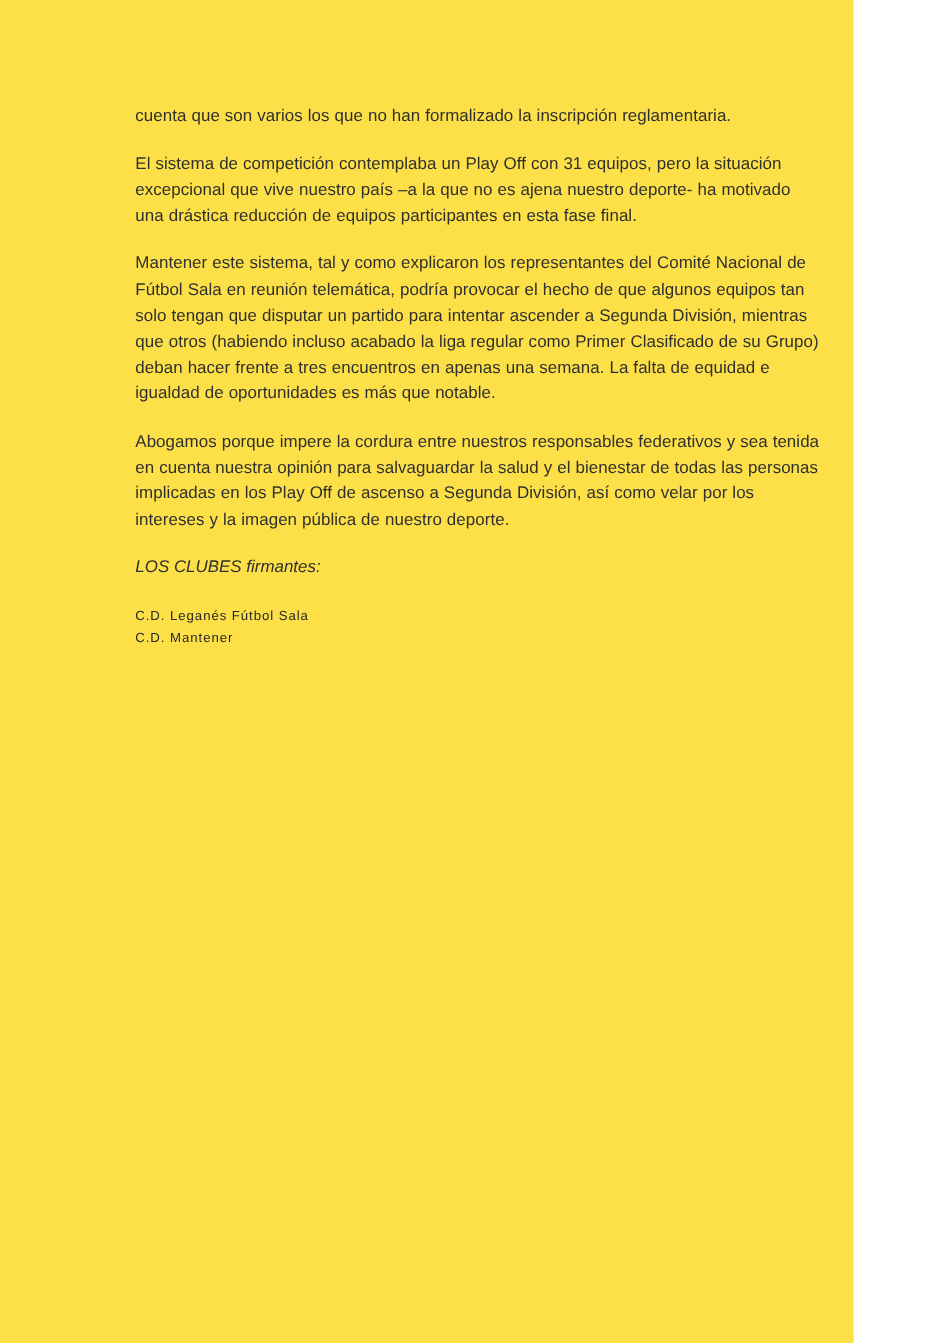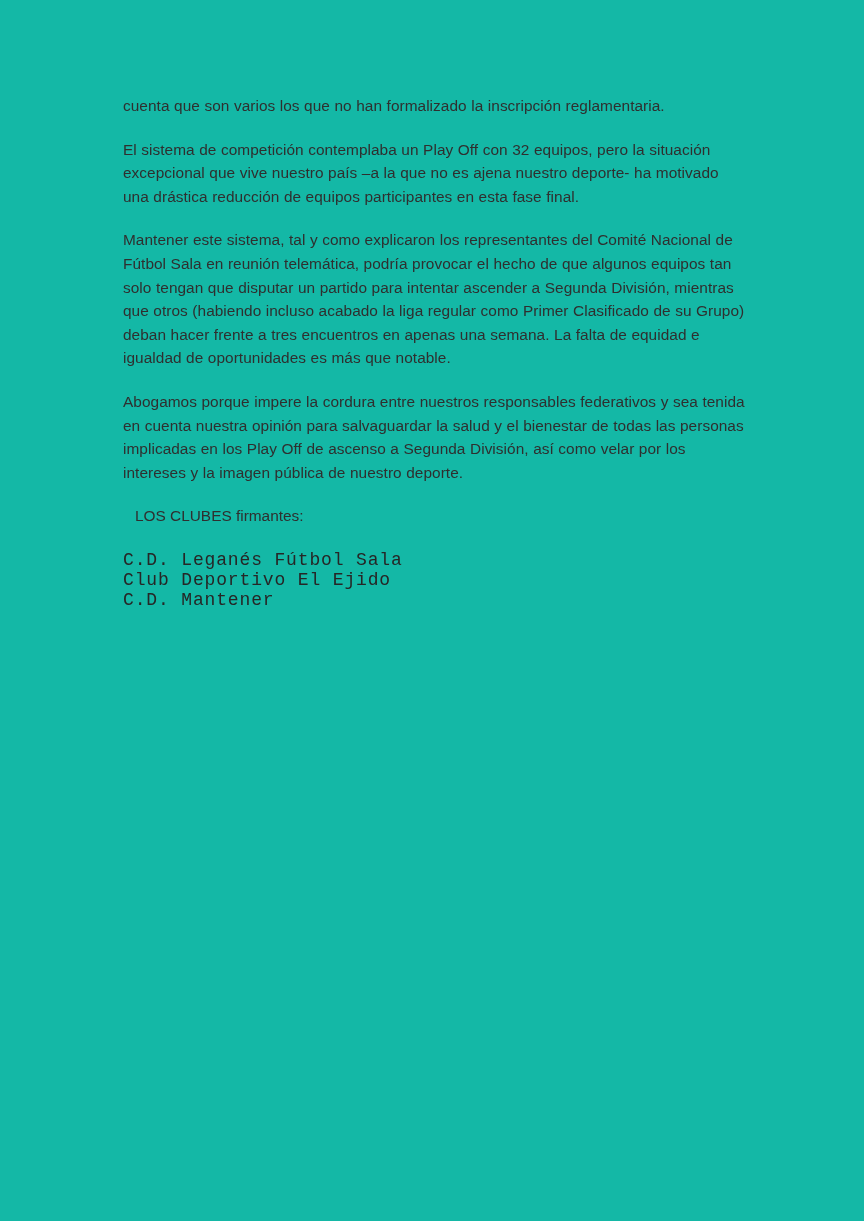--- a/index.html
+++ b/index.html
@@ -14,23 +14,23 @@
     position: relative;
     overflow: hidden;
     font-family: "Liberation Sans", sans-serif;
     -webkit-font-smoothing: antialiased;
   }
 
   .page {
     position: absolute;
     top: 0;
     left: 0;
-    width: 864px;
+    width: 776px;
     height: 1221px;
-    background: #14b8a6;
+    background: #fde047;
   }
 
   .doc-body {
     position: absolute;
     left: 123px;
     top: 94px;
     width: 622px;
   }
 
   .para {
@@ -47,54 +47,54 @@
   .para:last-of-type {
     margin-bottom: 0;
   }
 
   
   .para.wide {
     width: 622px;
   }
 
   .sign-intro {
-    margin: 0 0 22px 12px;
+    margin: 0 0 22px 0;
     font-size: 15.4px;
     line-height: 23.6px;
     color: #2f2f2f;
+    font-style: italic;
   }
 
   .signatures {
     margin: 0;
     padding: 0;
     list-style: none;
   }
 
   .signature-line {
-    font-family: Liberation Mono, monospace;
-    font-size: 18px;
+    font-family: Liberation Sans, sans-serif;
+    font-size: 12px;
     line-height: 20.2px;
     letter-spacing: 0.85px;
     color: #262626;
     white-space: pre;
   }
 </style>
 </head>
 <body style="background: rgb(255, 255, 255);">
 
 <div class="page">
   <div class="doc-body">
 
     <p class="para">cuenta que son varios los que no han formalizado la inscripción reglamentaria.</p>
-    <p class="para wide">El sistema de competición contemplaba un Play Off con 32 equipos, pero la situación excepcional que vive nuestro país –a la que no es ajena nuestro deporte- ha motivado una drástica reducción de equipos participantes en esta fase final.</p>
+    <p class="para wide">El sistema de competición contemplaba un Play Off con 31 equipos, pero la situación excepcional que vive nuestro país –a la que no es ajena nuestro deporte- ha motivado una drástica reducción de equipos participantes en esta fase final.</p>
     <p class="para">Mantener este sistema, tal y como explicaron los representantes del Comité Nacional de Fútbol Sala en reunión telemática, podría provocar el hecho de que algunos equipos tan solo tengan que disputar un partido para intentar ascender a Segunda División, mientras que otros (habiendo incluso acabado la liga regular como Primer Clasificado de su Grupo) deban hacer frente a tres encuentros en apenas una semana. La falta de equidad e igualdad de oportunidades es más que notable.</p>
     <p class="para wide">Abogamos porque impere la cordura entre nuestros responsables federativos y sea tenida en cuenta nuestra opinión para salvaguardar la salud y el bienestar de todas las personas implicadas en los Play Off de ascenso a Segunda División, así como velar por los intereses y la imagen pública de nuestro deporte.</p>
 
     <p class="sign-intro">LOS CLUBES firmantes:</p>
 
     <ul class="signatures">
       <li class="signature-line">C.D. Leganés Fútbol Sala</li>
-      <li class="signature-line">Club Deportivo El Ejido</li>
       <li class="signature-line">C.D. Mantener</li>
     </ul>
 
   </div>
 </div>
 
 </body></html>

